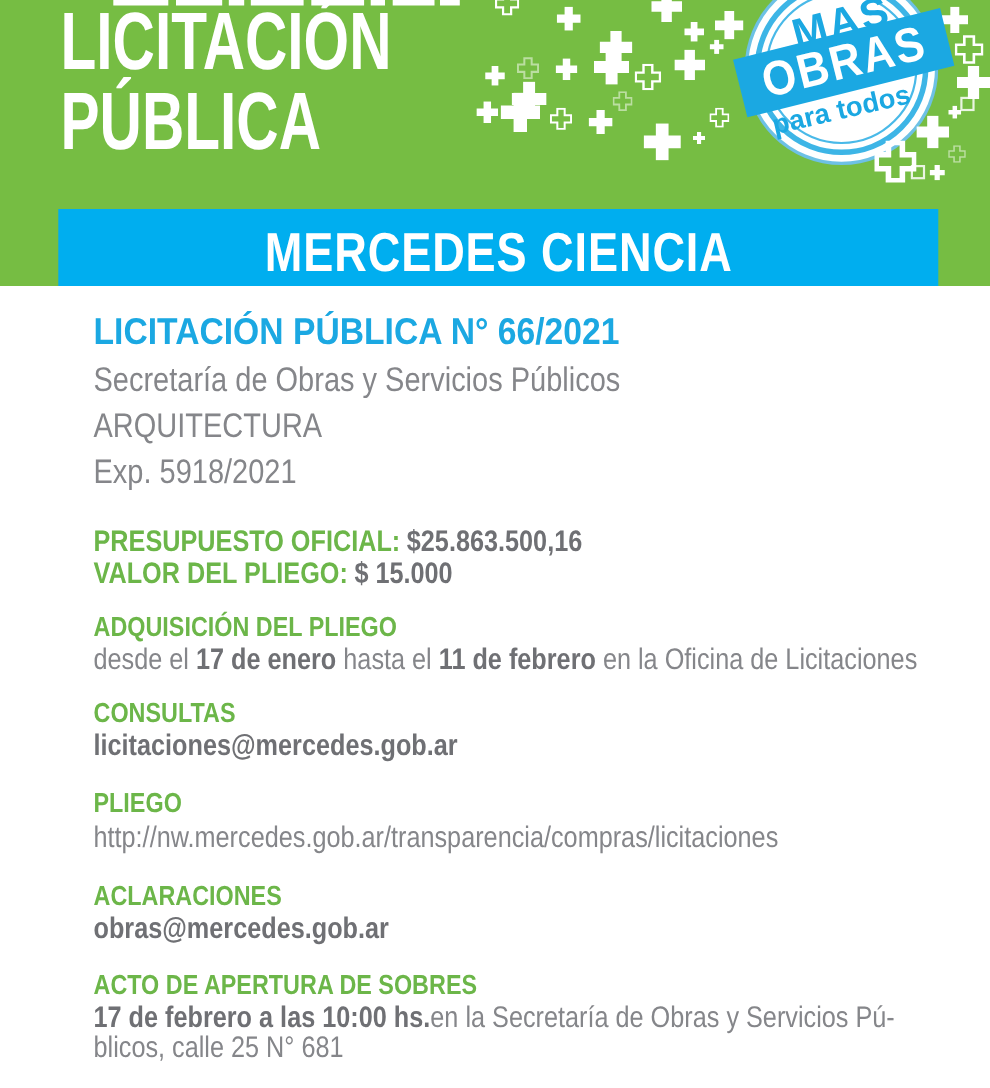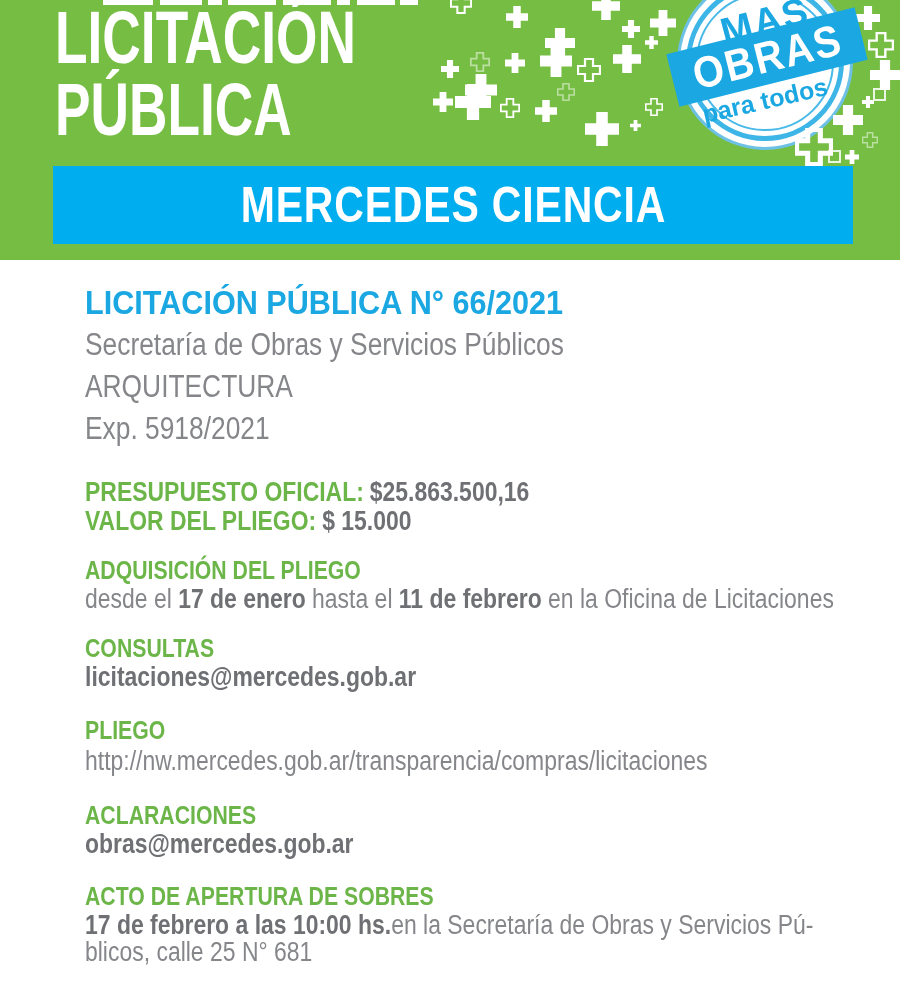--- a/index.html
+++ b/index.html
@@ -42,21 +42,21 @@
     display:flex;align-items:center;justify-content:center;
   }
   .stamp-ribbon span{color:#fff;font-weight:bold;font-size:44px;letter-spacing:2px;transform:scaleX(.9);}
   .stamp-tag{
     position:absolute;left:0;top:112px;width:100%;text-align:center;
     font-weight:bold;font-size:25px;color:var(--title_blue,#1ba8e2);
     transform:rotate(-13deg);letter-spacing:0;
   }
   
   .city-banner{
-    position:absolute;left:53px;top:166px;width:800px;height:78px;
+    position:absolute;left:53px;top:190px;width:800px;height:78px;
     background:var(--blue,#00aeef);display:flex;align-items:center;justify-content:center;
   }
   .city-banner span{
     color:#fff;font-weight:bold;font-size:50px;letter-spacing:1px;
     transform:scaleX(.82);white-space:nowrap;
   }
   
   .content{position:absolute;left:0;top:260px;width:900px;height:729px;}
   .content p,.content h2{position:absolute;left:85px;margin:0;white-space:nowrap;}
   .cond{transform:scaleX(.85);transform-origin:0 50%;}

